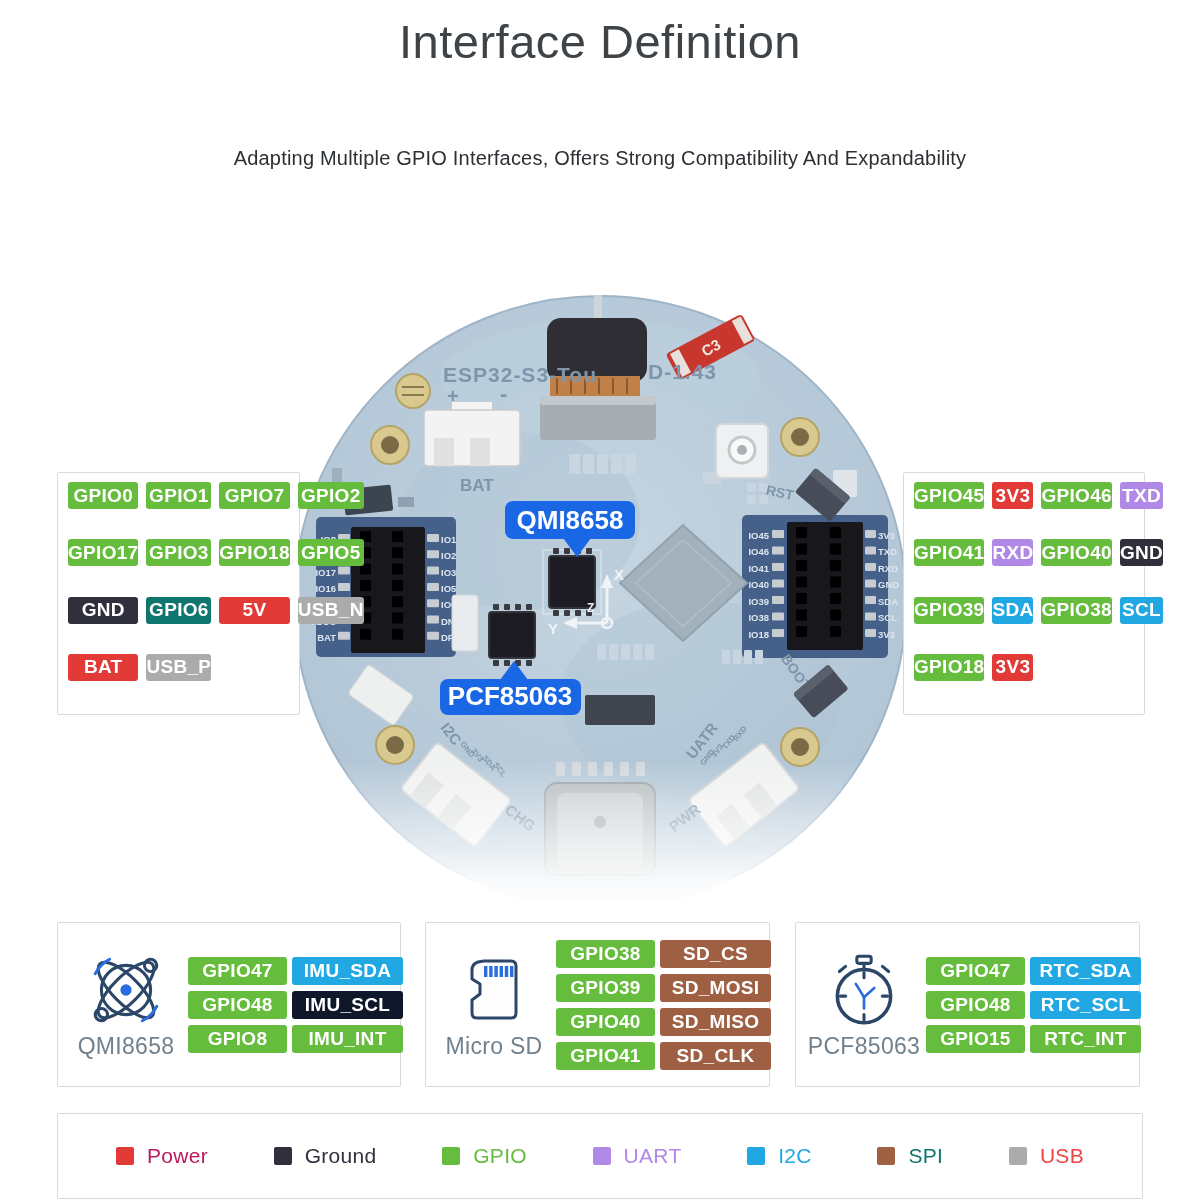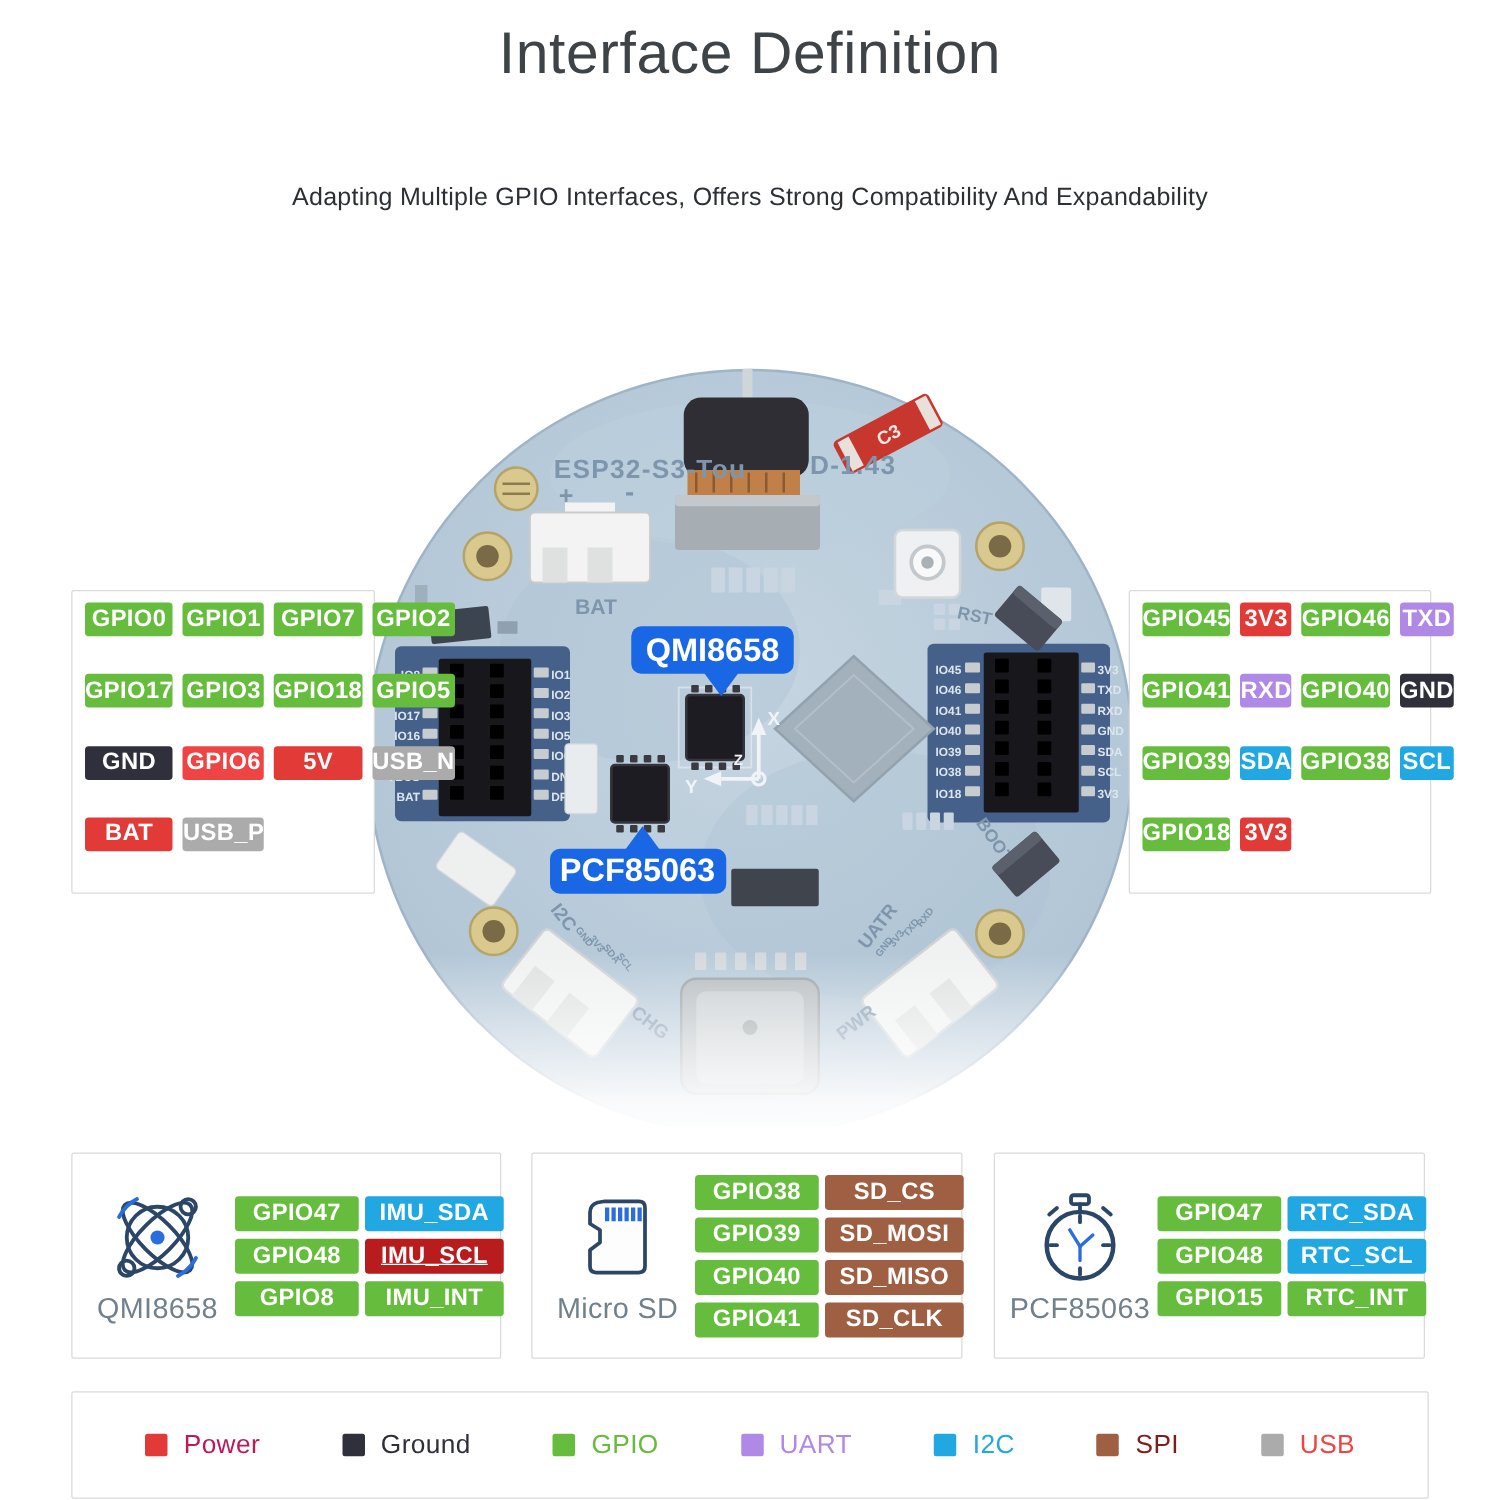--- a/index.html
+++ b/index.html
@@ -391,21 +391,21 @@
   <div class="pin-grid">
       <div class="badge" style="background: rgb(102, 188, 60);">GPIO0</div>
       <div class="badge" style="background: rgb(102, 188, 60);">GPIO1</div>
       <div class="badge" style="background: rgb(102, 188, 60);">GPIO7</div>
       <div class="badge" style="background: rgb(102, 188, 60);">GPIO2</div>
       <div class="badge" style="background: rgb(102, 188, 60); text-align: center;">GPIO17</div>
       <div class="badge" style="background: rgb(102, 188, 60);">GPIO3</div>
       <div class="badge" style="background: rgb(102, 188, 60);">GPIO18</div>
       <div class="badge" style="background: rgb(102, 188, 60);">GPIO5</div>
       <div class="badge" style="background: rgb(48, 48, 60);">GND</div>
-      <div class="badge" style="background: #ef4444;">GPIO6</div>
+      <div class="badge" style="background: #0f766e;">GPIO6</div>
       <div class="badge" style="background: rgb(226, 58, 54);">5V</div>
       <div class="badge" style="background: rgb(171, 171, 171);">USB_N</div>
       <div class="badge" style="background: rgb(226, 58, 54);">BAT</div>
       <div class="badge" style="background: rgb(171, 171, 171);">USB_P</div>
     </div>
 </div>
 <div class="panel" style="left:903px;top:472px;width:242px;height:243px">
   <div class="pin-grid">
       <div class="badge" style="background: rgb(102, 188, 60);">GPIO45</div>
       <div class="badge" style="background: rgb(226, 58, 54);">3V3</div>
@@ -437,21 +437,21 @@
       <path d="M10 24 A33 33 0 0 1 24 10" fill="none" stroke="#2a6de0" stroke-width="3" stroke-linecap="round"></path>
       <path d="M70 56 A33 33 0 0 1 56 70" fill="none" stroke="#2a6de0" stroke-width="3" stroke-linecap="round"></path>
       <circle cx="40" cy="40" r="5.5" fill="#2a6de0"></circle>
     </svg>
     <span class="chip-label">QMI8658</span>
   </div>
   <div class="pin-grid2">
       <div class="badge" style="background: rgb(102, 188, 60);">GPIO47</div>
       <div class="badge" style="background: rgb(33, 168, 226);">IMU_SDA</div>
       <div class="badge" style="background: rgb(102, 188, 60);">GPIO48</div>
-      <div class="badge" style="background: #b91c1c; text-decoration: underline;">IMU_SCL</div>
+      <div class="badge" style="background: #0f172a;">IMU_SCL</div>
       <div class="badge" style="background: rgb(102, 188, 60);">GPIO8</div>
       <div class="badge" style="background: rgb(102, 188, 60);">IMU_INT</div>
     </div>
 </div>
 
 <div class="panel section" style="left:425px;top:922px;width:345px;height:165px">
   <div class="icon-col">
     <svg width="80" height="82" viewBox="0 0 80 80">
       <path d="M30 11 L57 11 Q62 11 62 16 L62 63 Q62 68 57 68 L23 68 Q18 68 18 63 L18 50 L26 44 L26 34 L18 29 L18 20 Q18 14 24 12 Z" fill="#fdfdfd" stroke="#2c4668" stroke-width="3" stroke-linejoin="round"></path>
       <g fill="#2a6de0">
@@ -525,19 +525,19 @@
     <div class="legend-item">
       <span class="swatch" style="background: rgb(176, 137, 230);"></span>
       <span class="legend-label" style="color: rgb(176, 137, 230);">UART</span>
     </div>
     <div class="legend-item">
       <span class="swatch" style="background: rgb(33, 168, 226);"></span>
       <span class="legend-label" style="color: rgb(33, 168, 226);">I2C</span>
     </div>
     <div class="legend-item">
       <span class="swatch" style="background: rgb(158, 95, 67);"></span>
-      <span class="legend-label" style="color: #7f1d1d;">SPI</span>
+      <span class="legend-label" style="color: #0f766e;">SPI</span>
     </div>
     <div class="legend-item">
       <span class="swatch" style="background: rgb(171, 171, 171);"></span>
       <span class="legend-label" style="color: #ef4444;">USB</span>
     </div>
   </div>
 
 </body></html>

